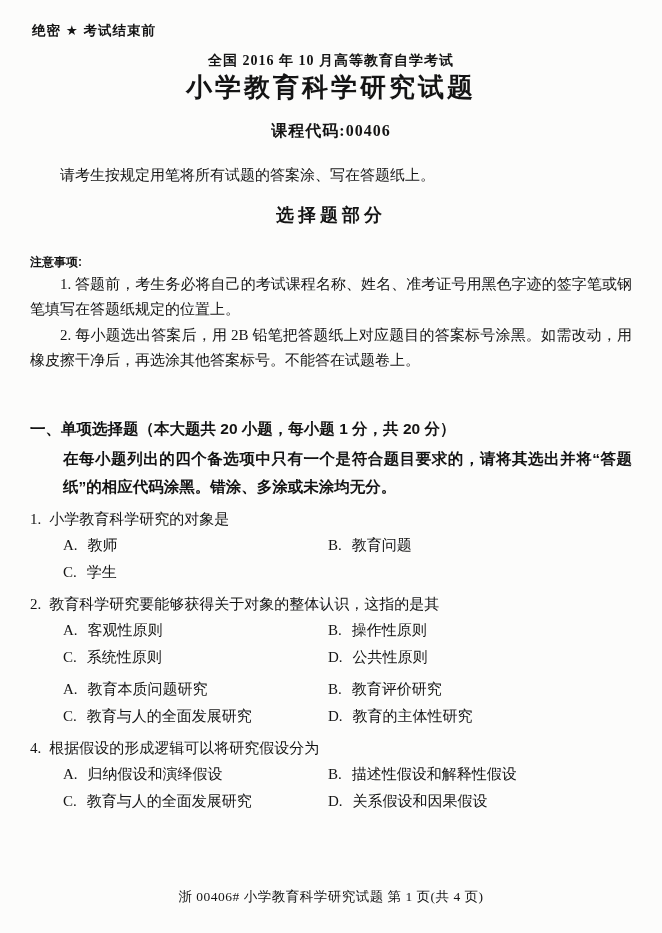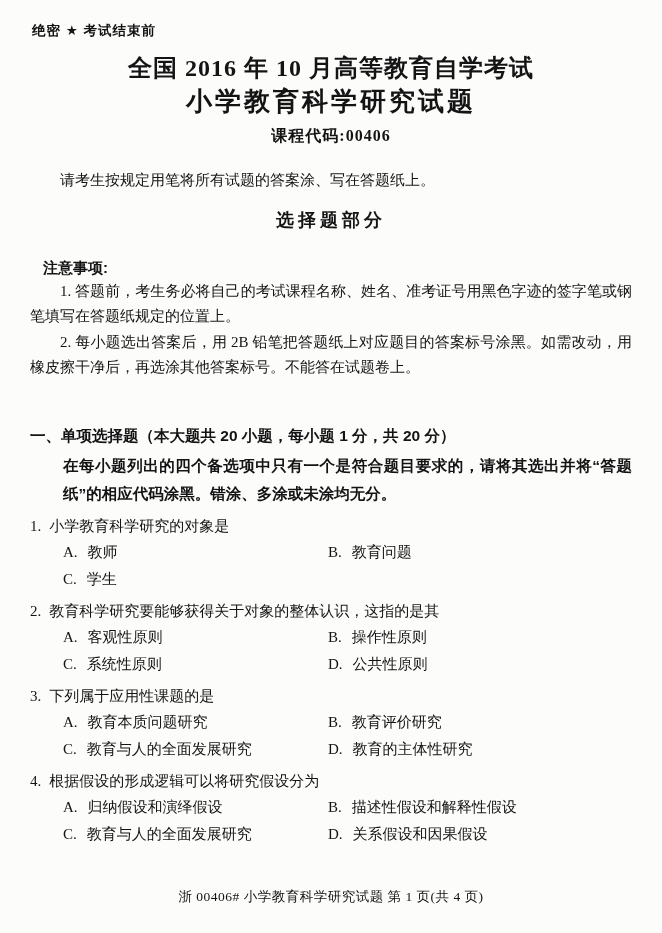--- a/index.html
+++ b/index.html
@@ -23,56 +23,55 @@
 
   .secret {
     font-weight: bold;
     font-size: 13.5px;
     letter-spacing: 1px;
     margin: 8px 0 0 2px;
   }
   .title-session {
     text-align: center;
     font-weight: bold;
-    font-size: 24px;
+    font-size: 14px;
     margin-top: 12px;
     letter-spacing: 1px;
   }
   .title-paper {
     text-align: center;
     font-weight: bold;
     font-size: 26px;
     margin-top: 0;
     letter-spacing: 3px;
   }
   .course-code {
     text-align: center;
     font-weight: bold;
     font-size: 16px;
-    margin-top: 7px;
+    margin-top: 16px;
     letter-spacing: 1px;
   }
   .instruction {
     font-size: 15px;
     margin: 22px 0 0 0;
     text-indent: 2em;
     line-height: 22px;
   }
   .section-title {
     text-align: center;
     font-weight: bold;
     font-size: 18px;
     margin-top: 17px;
     letter-spacing: 4px;
   }
   .notes-title {
-    font-size: 15px;
+    font-size: 12px;
     font-weight: bold;
     margin-top: 27px;
-    margin-left: 13px;
   }
   .note {
     font-size: 15px;
     line-height: 25px;
     text-indent: 2em;
     text-align: justify;
     margin: 1px 0 0 0;
   }
   .part-heading {
     font-weight: bold;
@@ -154,23 +153,20 @@
     </div>
     <div class="options">
       <div class="option"><span class="opt-label">A.</span><span>客观性原则</span></div>
       <div class="option"><span class="opt-label">B.</span><span>操作性原则</span></div>
       <div class="option"><span class="opt-label">C.</span><span>系统性原则</span></div>
       <div class="option"><span class="opt-label">D.</span><span>公共性原则</span></div>
     </div>
   </div>
 
   <div class="question">
-    <div class="q-line">
-      <span class="q-num">3.</span><span>下列属于应用性课题的是</span>
-    </div>
     <div class="options">
       <div class="option"><span class="opt-label">A.</span><span>教育本质问题研究</span></div>
       <div class="option"><span class="opt-label">B.</span><span>教育评价研究</span></div>
       <div class="option"><span class="opt-label">C.</span><span>教育与人的全面发展研究</span></div>
       <div class="option"><span class="opt-label">D.</span><span>教育的主体性研究</span></div>
     </div>
   </div>
 
   <div class="question">
     <div class="q-line">

